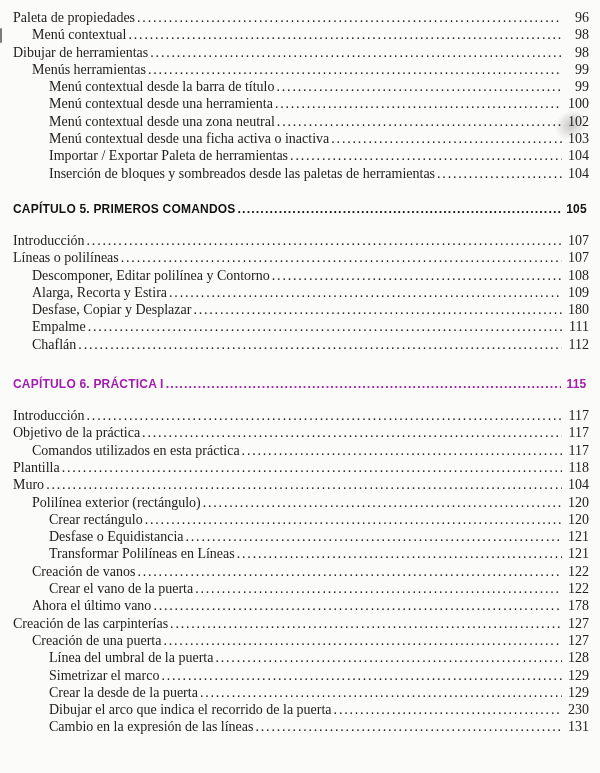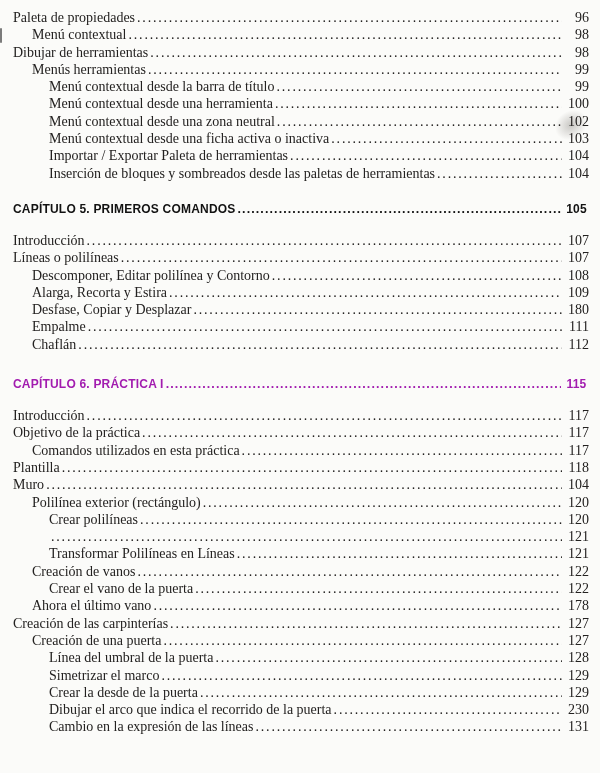--- a/index.html
+++ b/index.html
@@ -216,25 +216,26 @@
       <span class="label">Muro</span>
       <span class="dots"></span>
       <span class="page-num">104</span>
     </div>
     <div class="entry l1">
       <span class="label">Polilínea exterior (rectángulo)</span>
       <span class="dots"></span>
       <span class="page-num">120</span>
     </div>
     <div class="entry l2">
-      <span class="label">Crear polilíneas</span>
+      <span class="label">Crear rectángulo</span>
       <span class="dots"></span>
       <span class="page-num">120</span>
     </div>
     <div class="entry l2">
+      <span class="label">Desfase o Equidistancia</span>
       <span class="dots"></span>
       <span class="page-num">121</span>
     </div>
     <div class="entry l2">
       <span class="label">Transformar Polilíneas en Líneas</span>
       <span class="dots"></span>
       <span class="page-num">121</span>
     </div>
     <div class="entry l1">
       <span class="label">Creación de vanos</span>

